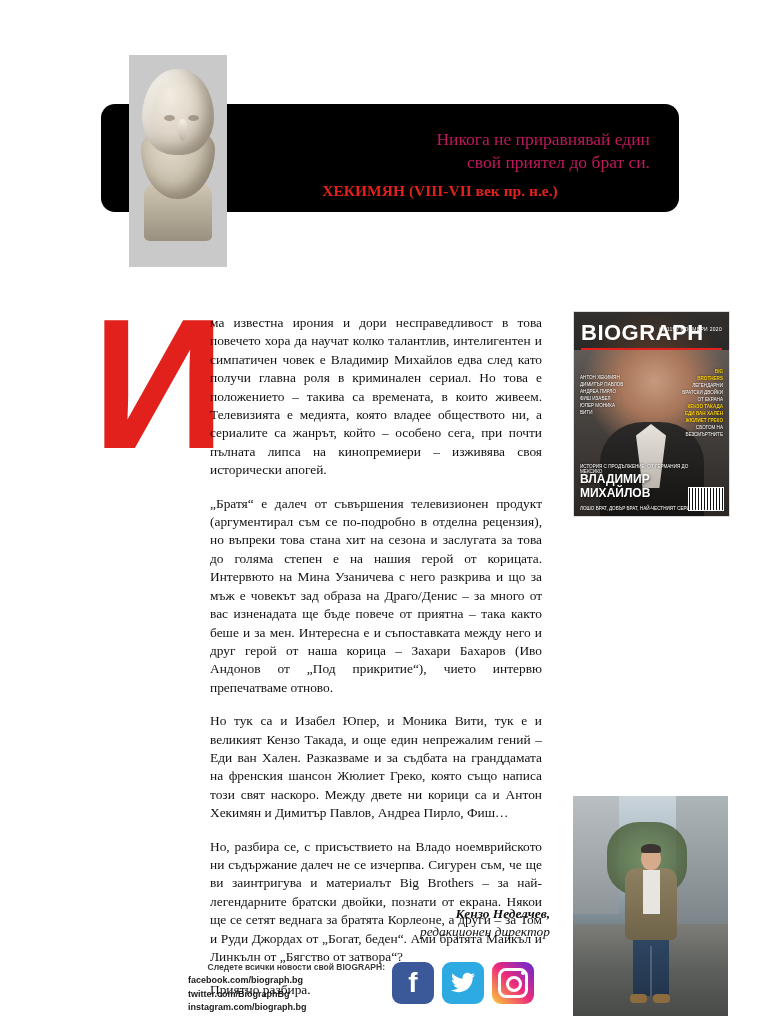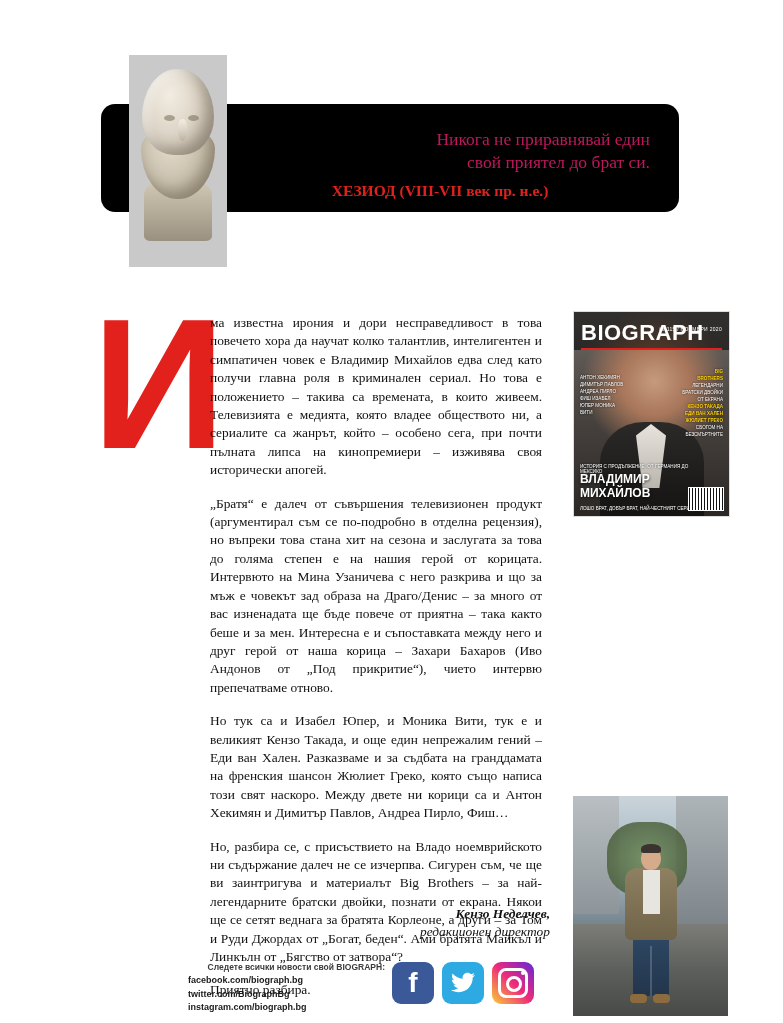--- a/index.html
+++ b/index.html
@@ -398,21 +398,21 @@
 </style>
 </head>
 <body>
 
 <div class="quote-banner"></div>
 
 <div class="quote-text">
   <span class="quote-line">Никога не приравнявай един</span>
   <span class="quote-line">свой приятел до брат си.</span>
 </div>
-<div class="quote-author">ХЕЗИОД (VIII-VII век пр. н.е.)</div>
+<div class="quote-author">ХЕКИМЯН (VIII-VII век пр. н.е.)</div>
 
 <div class="bust-frame">
   <div class="bust-neck"></div>
   <div class="bust-beard"></div>
   <div class="bust-head">
     <div class="bust-eye left"></div>
     <div class="bust-eye right"></div>
     <div class="bust-nose"></div>
   </div>
 </div>

